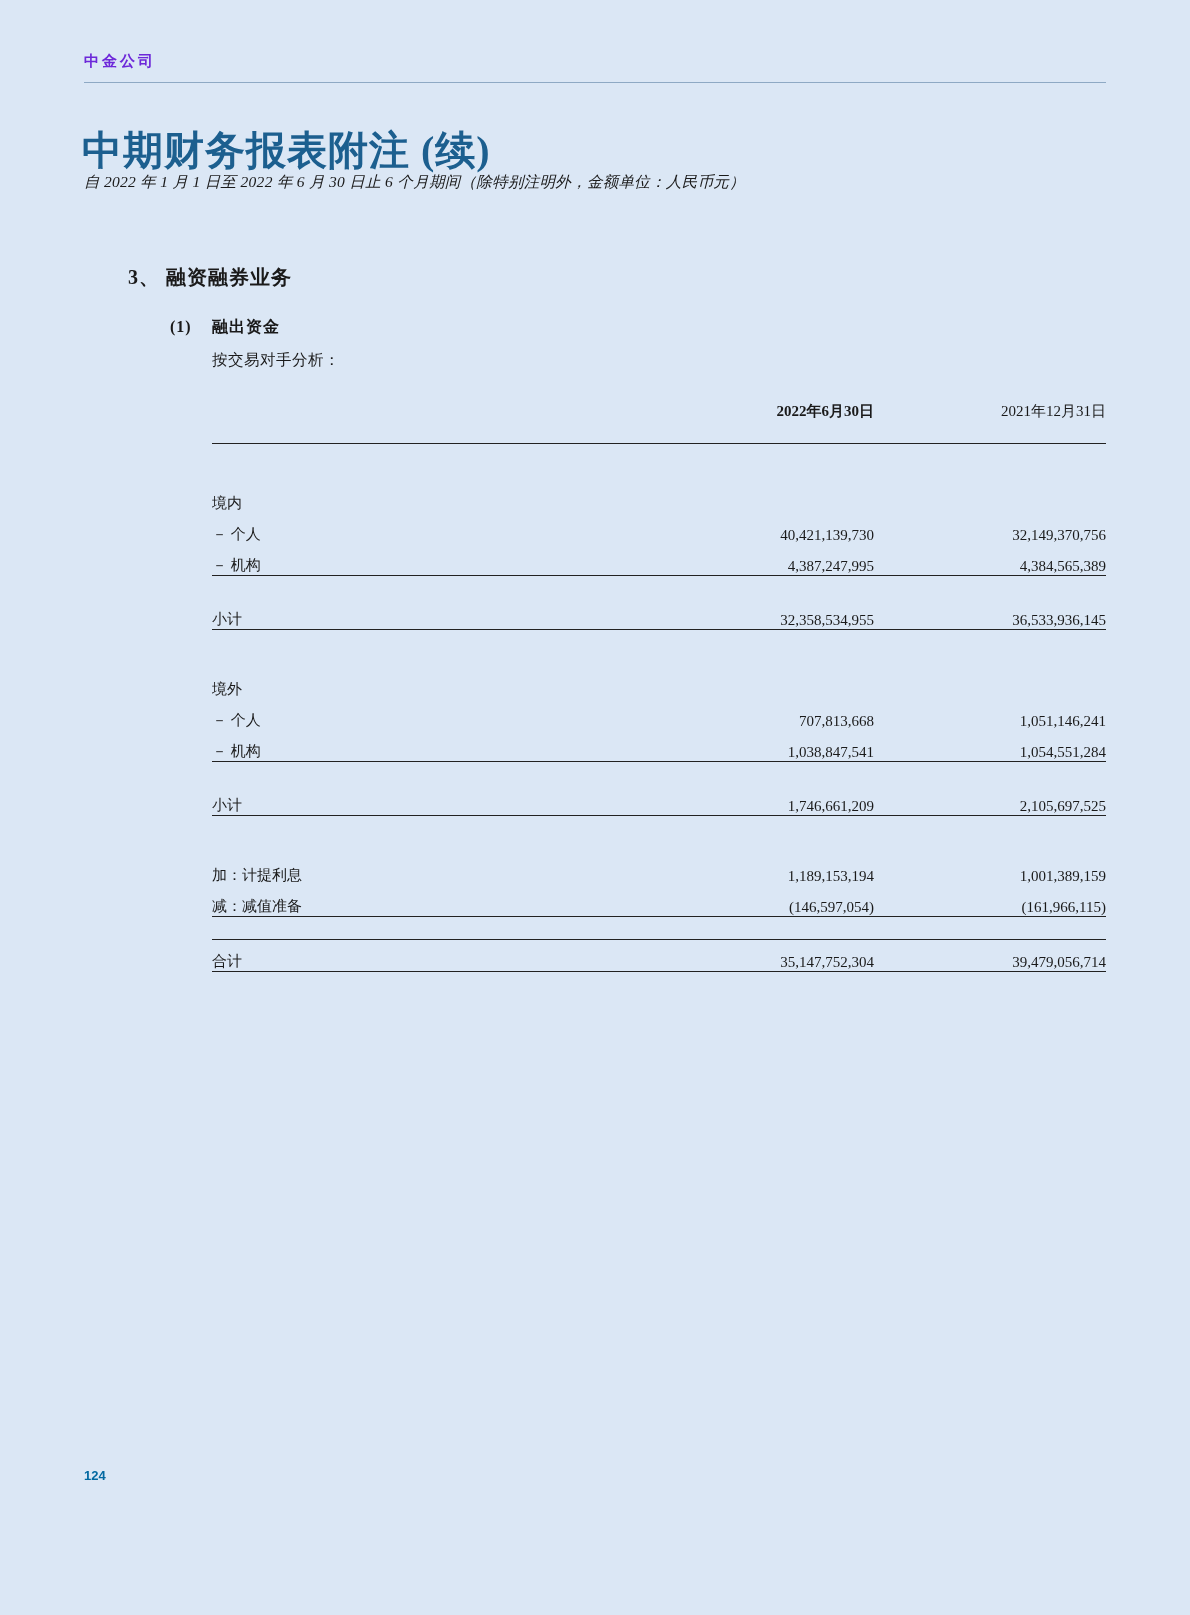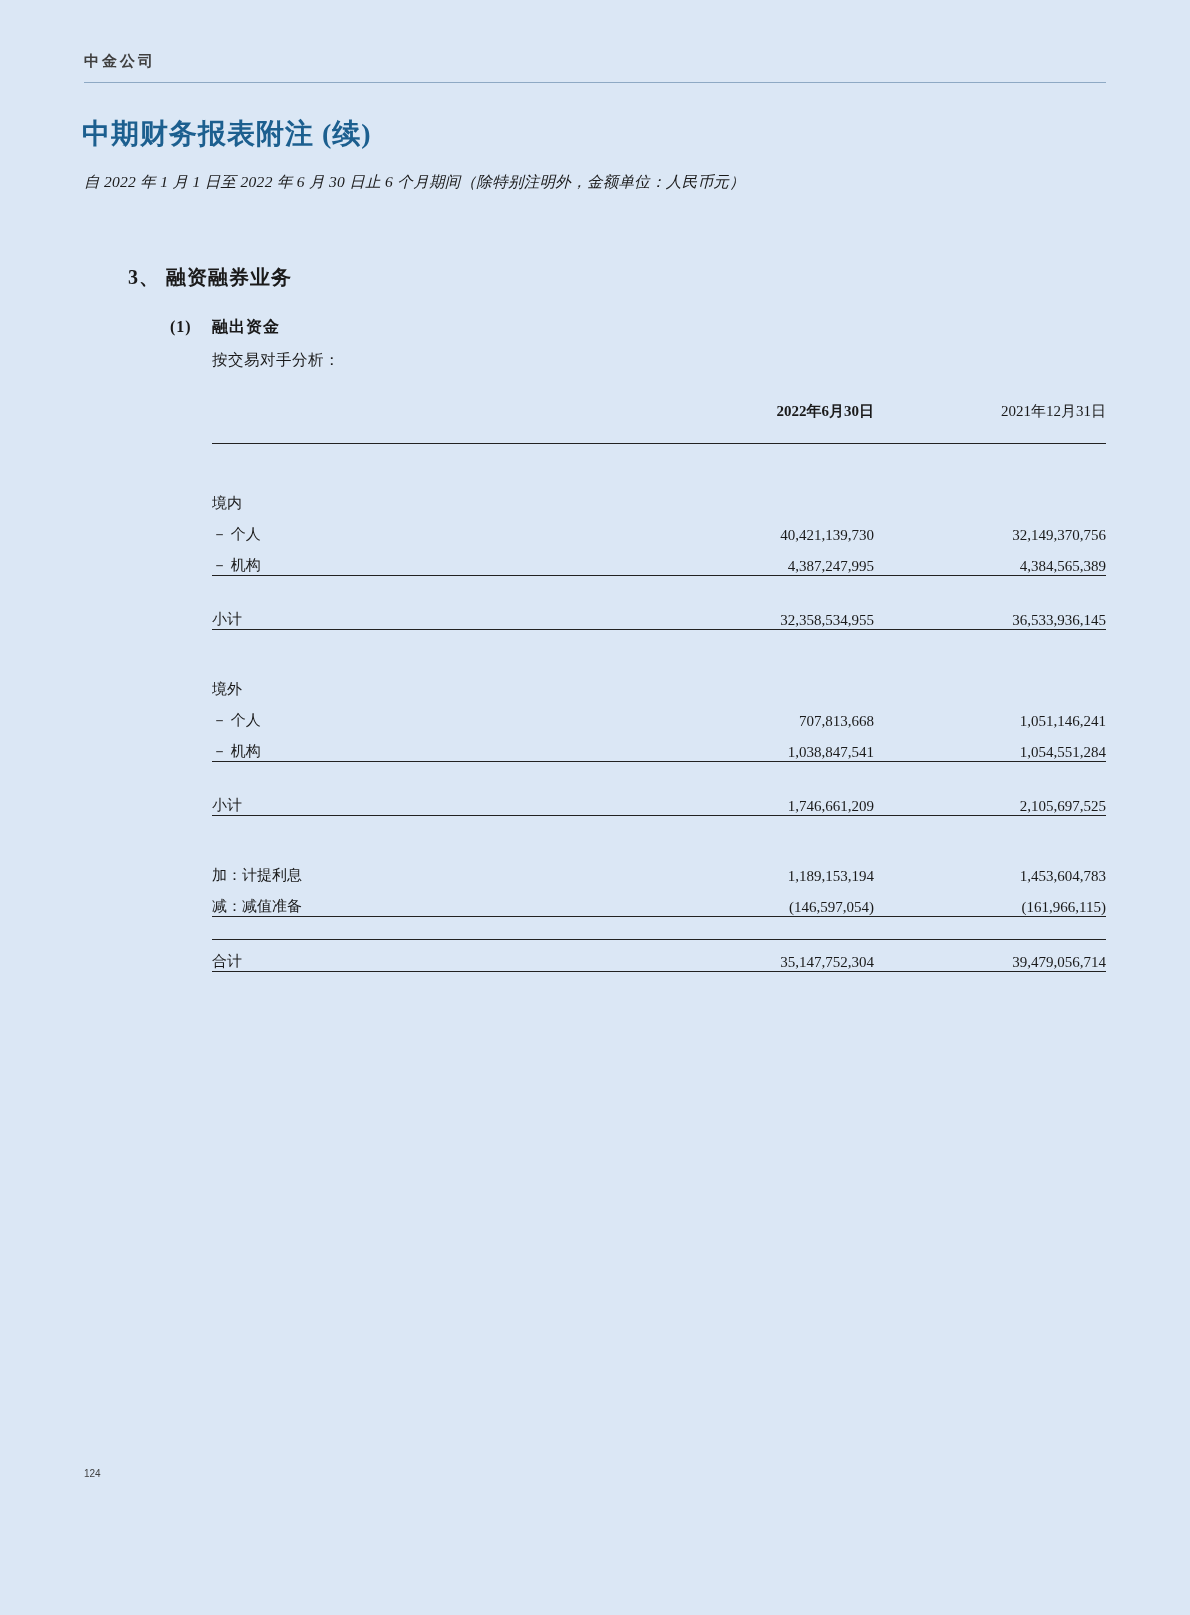--- a/index.html
+++ b/index.html
@@ -22,38 +22,38 @@
 
   
   .runhead {
     position: absolute;
     top: 52px;
     left: 84px;
     font-family: "Liberation Sans", sans-serif;
     font-size: 15px;
     font-weight: bold;
     letter-spacing: 3px;
-    color: #404040;
+    color: #6d28d9;
   }
   .runrule {
     position: absolute;
     top: 82px;
     left: 84px;
     width: 1022px;
     height: 1px;
     background: #8ea9c4;
   }
 
   
   .title {
     position: absolute;
     top: 96px;
     left: 82px;
     font-family: "Liberation Serif", serif;
-    font-size: 28px;
+    font-size: 40px;
     font-weight: bold;
     color: #1c5f8f;
     letter-spacing: 1px;
   }
   .subtitle {
     position: absolute;
     top: 172px;
     left: 84px;
     font-size: 15.5px;
     font-style: italic;
@@ -147,23 +147,23 @@
   tr.spacer-sm td { height: 22px; }
 
   .indent { padding-left: 26px; }
 
   
   .folio {
     position: absolute;
     left: 84px;
     top: 1468px;
     font-family: "Liberation Sans", sans-serif;
-    font-size: 10px;
-    font-weight: normal;
-    color: #404040;
+    font-size: 13px;
+    font-weight: bold;
+    color: #0369a1;
   }
 </style>
 </head>
 <body>
 
 <div class="page">
 
   <div class="runhead">中金公司</div>
   <div class="runrule"></div>
 
@@ -261,21 +261,21 @@
 
       <tr class="spacer-lg">
           <td></td>
           <td></td>
           <td></td>
         </tr>
 
       <tr class="r">
         <td class="c-label">加：计提利息</td>
         <td class="c-cur b">1,189,153,194</td>
-        <td class="c-pri">1,453,604,783</td>
+        <td class="c-pri">1,001,389,159</td>
       </tr>
       <tr class="r rule-bot">
         <td class="c-label">减：减值准备</td>
         <td class="c-cur b">(146,597,054)</td>
         <td class="c-pri">(161,966,115)</td>
       </tr>
 
       <tr class="spacer-sm">
           <td></td>
           <td></td>

